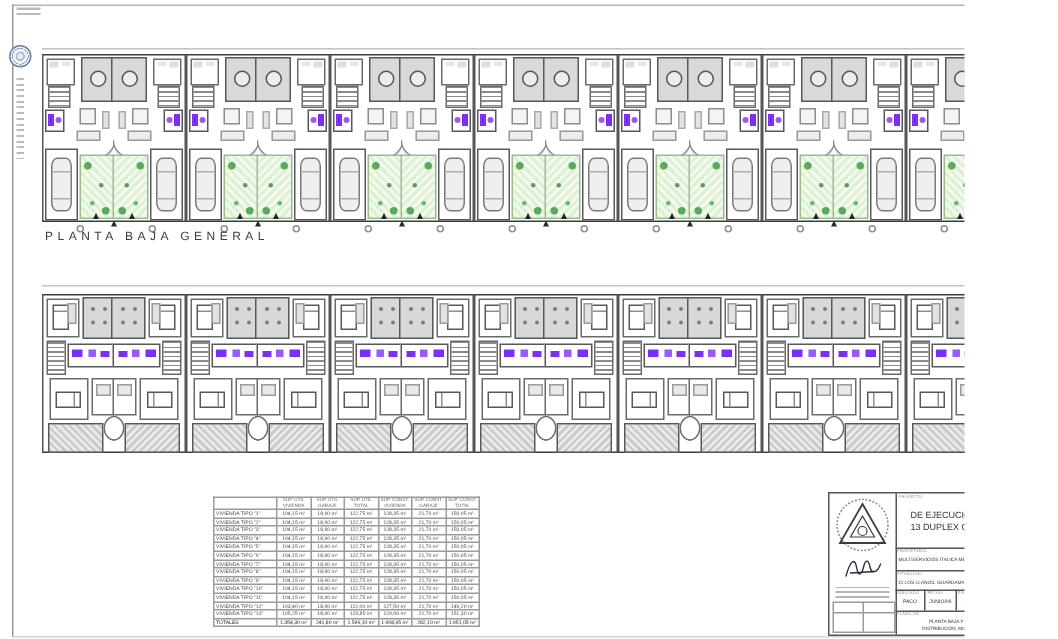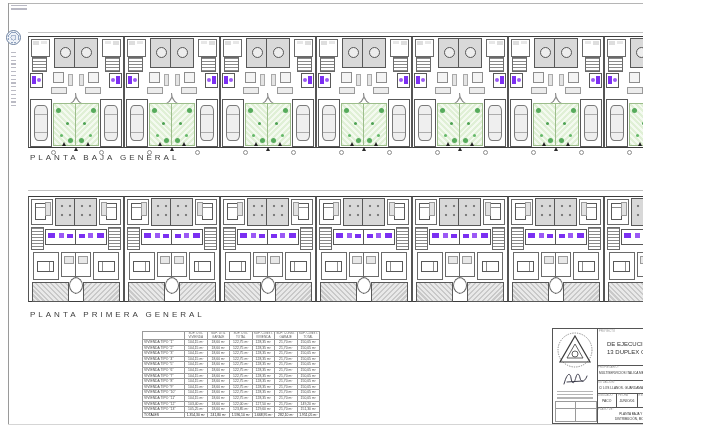--- a/index.html
+++ b/index.html
@@ -840,21 +840,20 @@
       </defs>
       <polygon points="7,0 36,104 0,104 0,24" fill="url(#dots)"></polygon>
       <line x1="7" y1="0" x2="36" y2="104" stroke="#8a8a8a" stroke-width="0.8"></line>
       <rect x="0" y="0" width="6" height="18" fill="#ffffff" stroke="#6a6a6a" stroke-width="0.8"></rect>
       <circle cx="11" cy="84" r="2.0" fill="#5aa85f" opacity="0.85"></circle>
       <circle cx="17" cy="94" r="2.4" fill="#47a34d" opacity="0.85"></circle>
       <circle cx="25" cy="99" r="2.0" fill="#5aa85f" opacity="0.85"></circle>
     </svg>
   </div>
 
-  <div class="abs plan-label" style="left:30px;top:310px;">PLANTA PRIMERA GENERAL</div>
 
   <div class="abs areas-wrap">
     <table id="areas">
       <colgroup>
           <col class="c0">
           <col>
           <col>
           <col>
           <col>
           <col>

